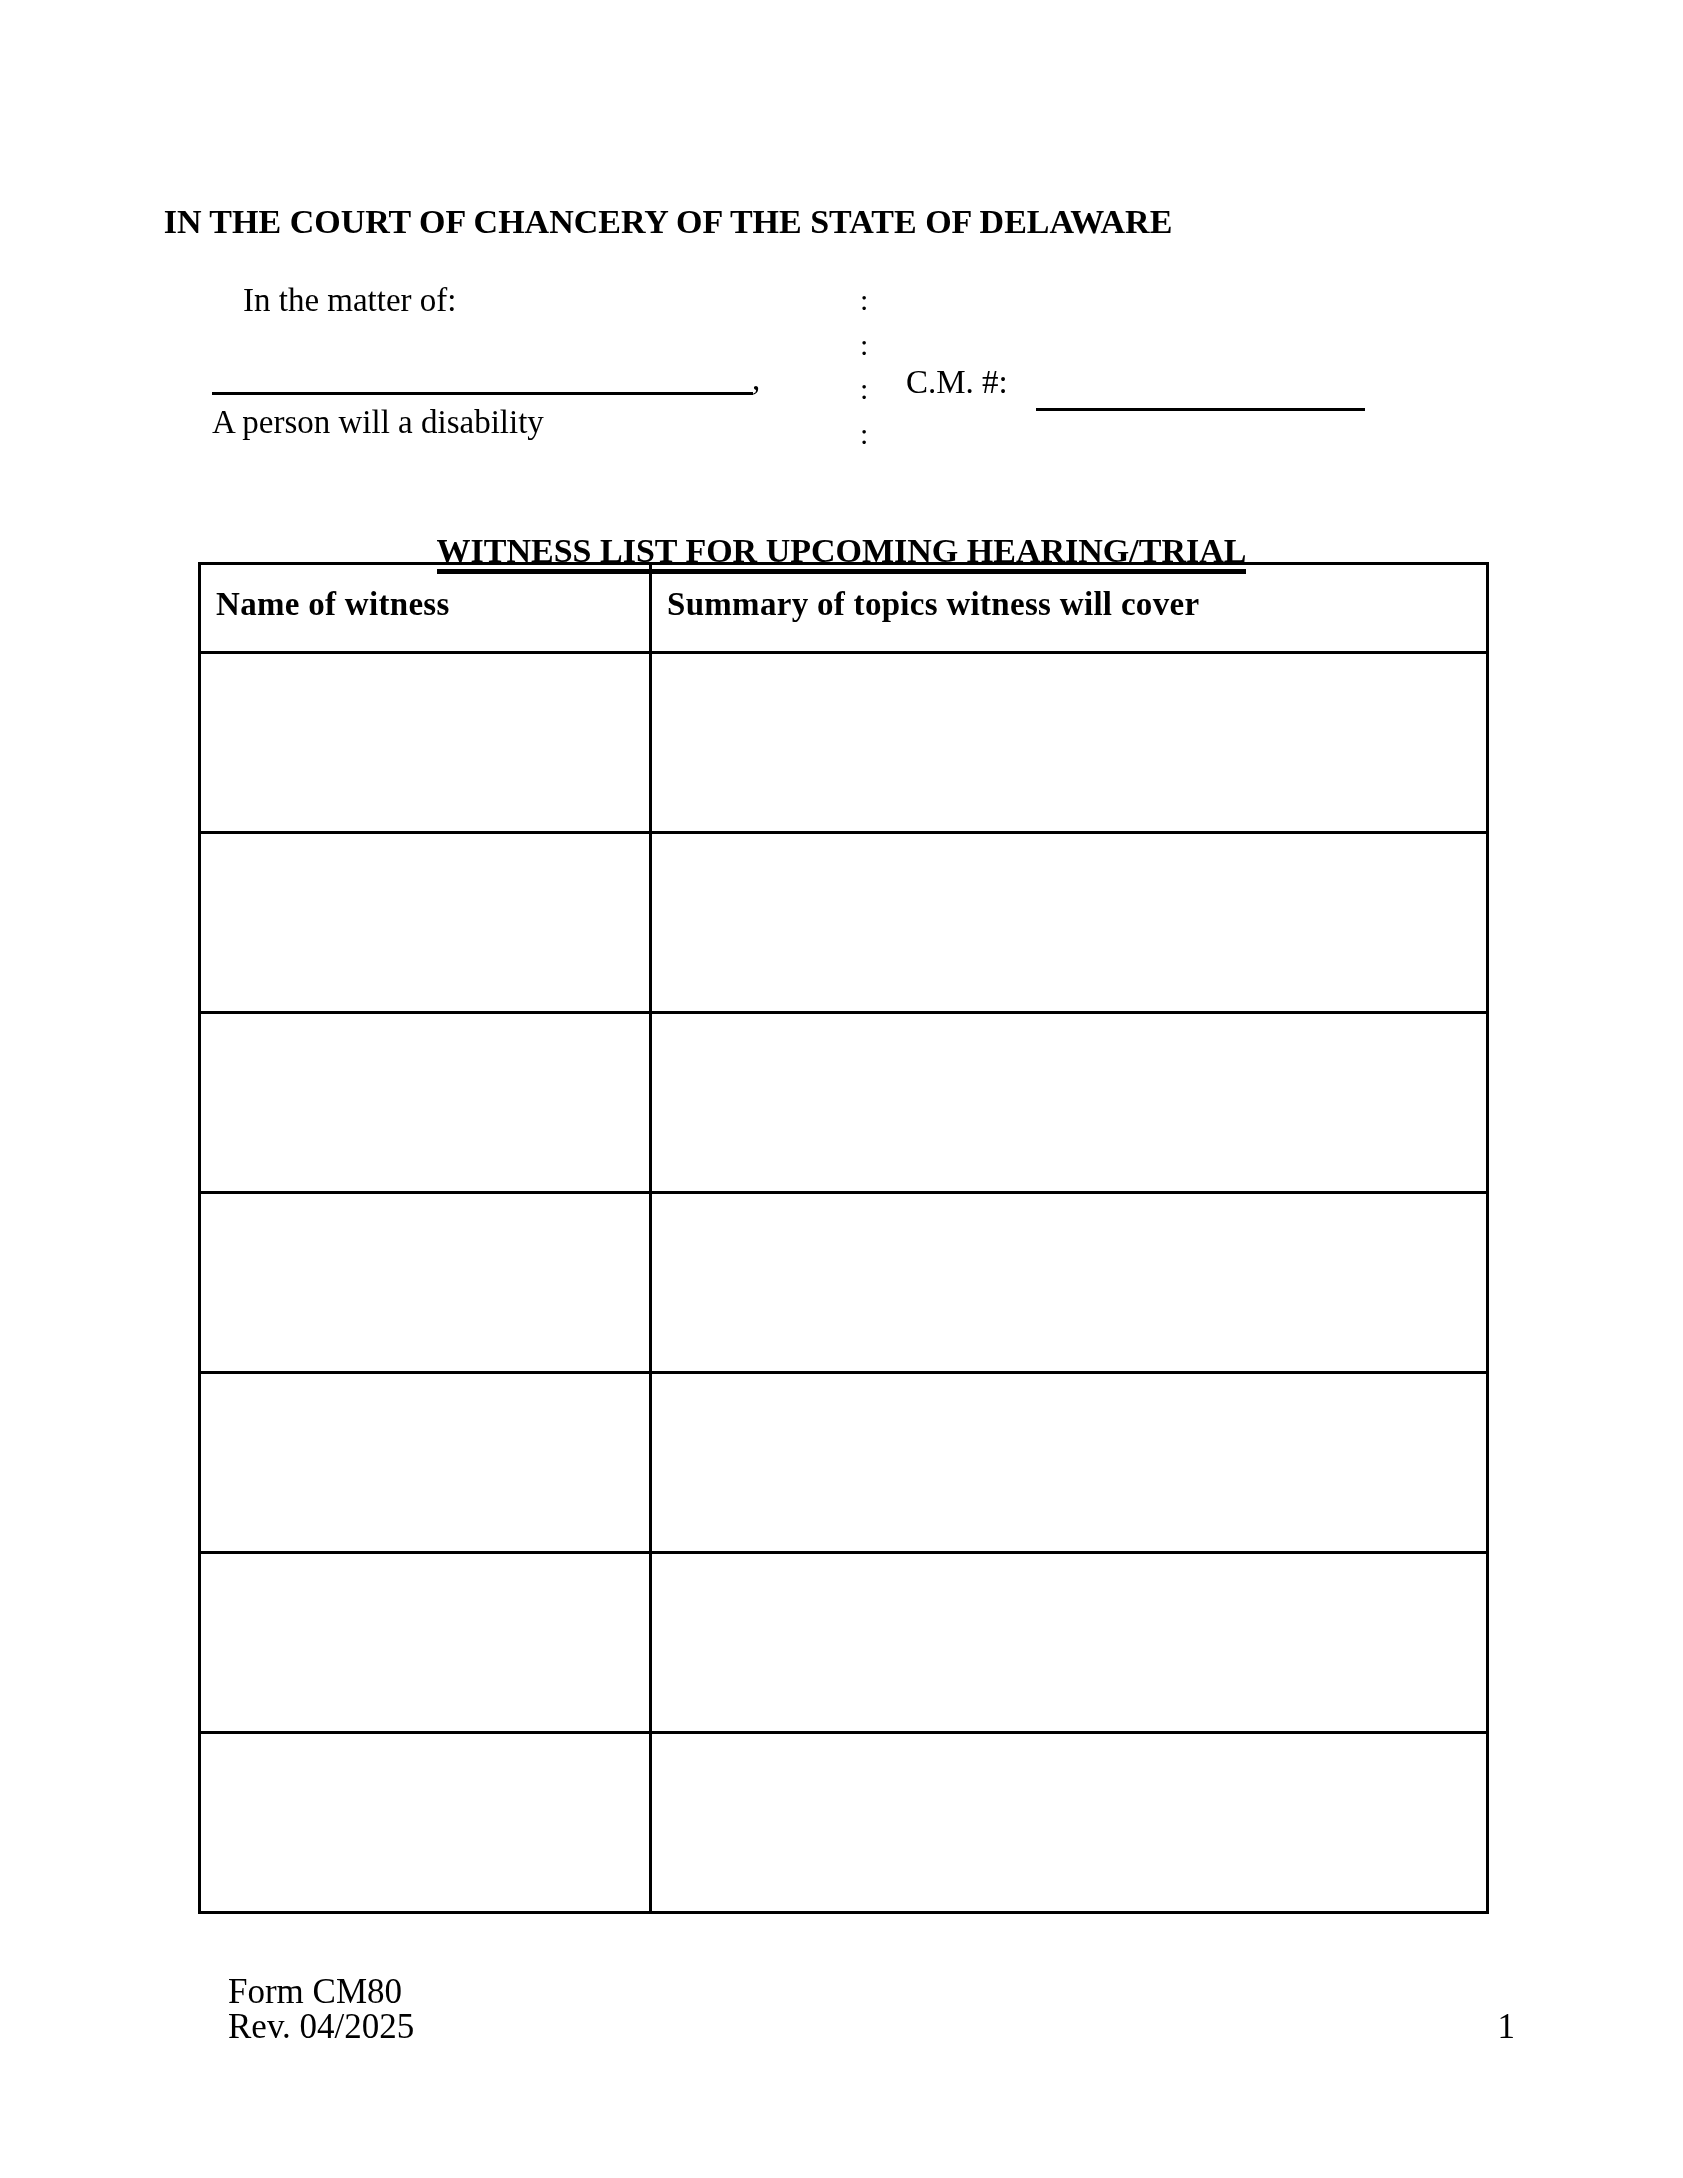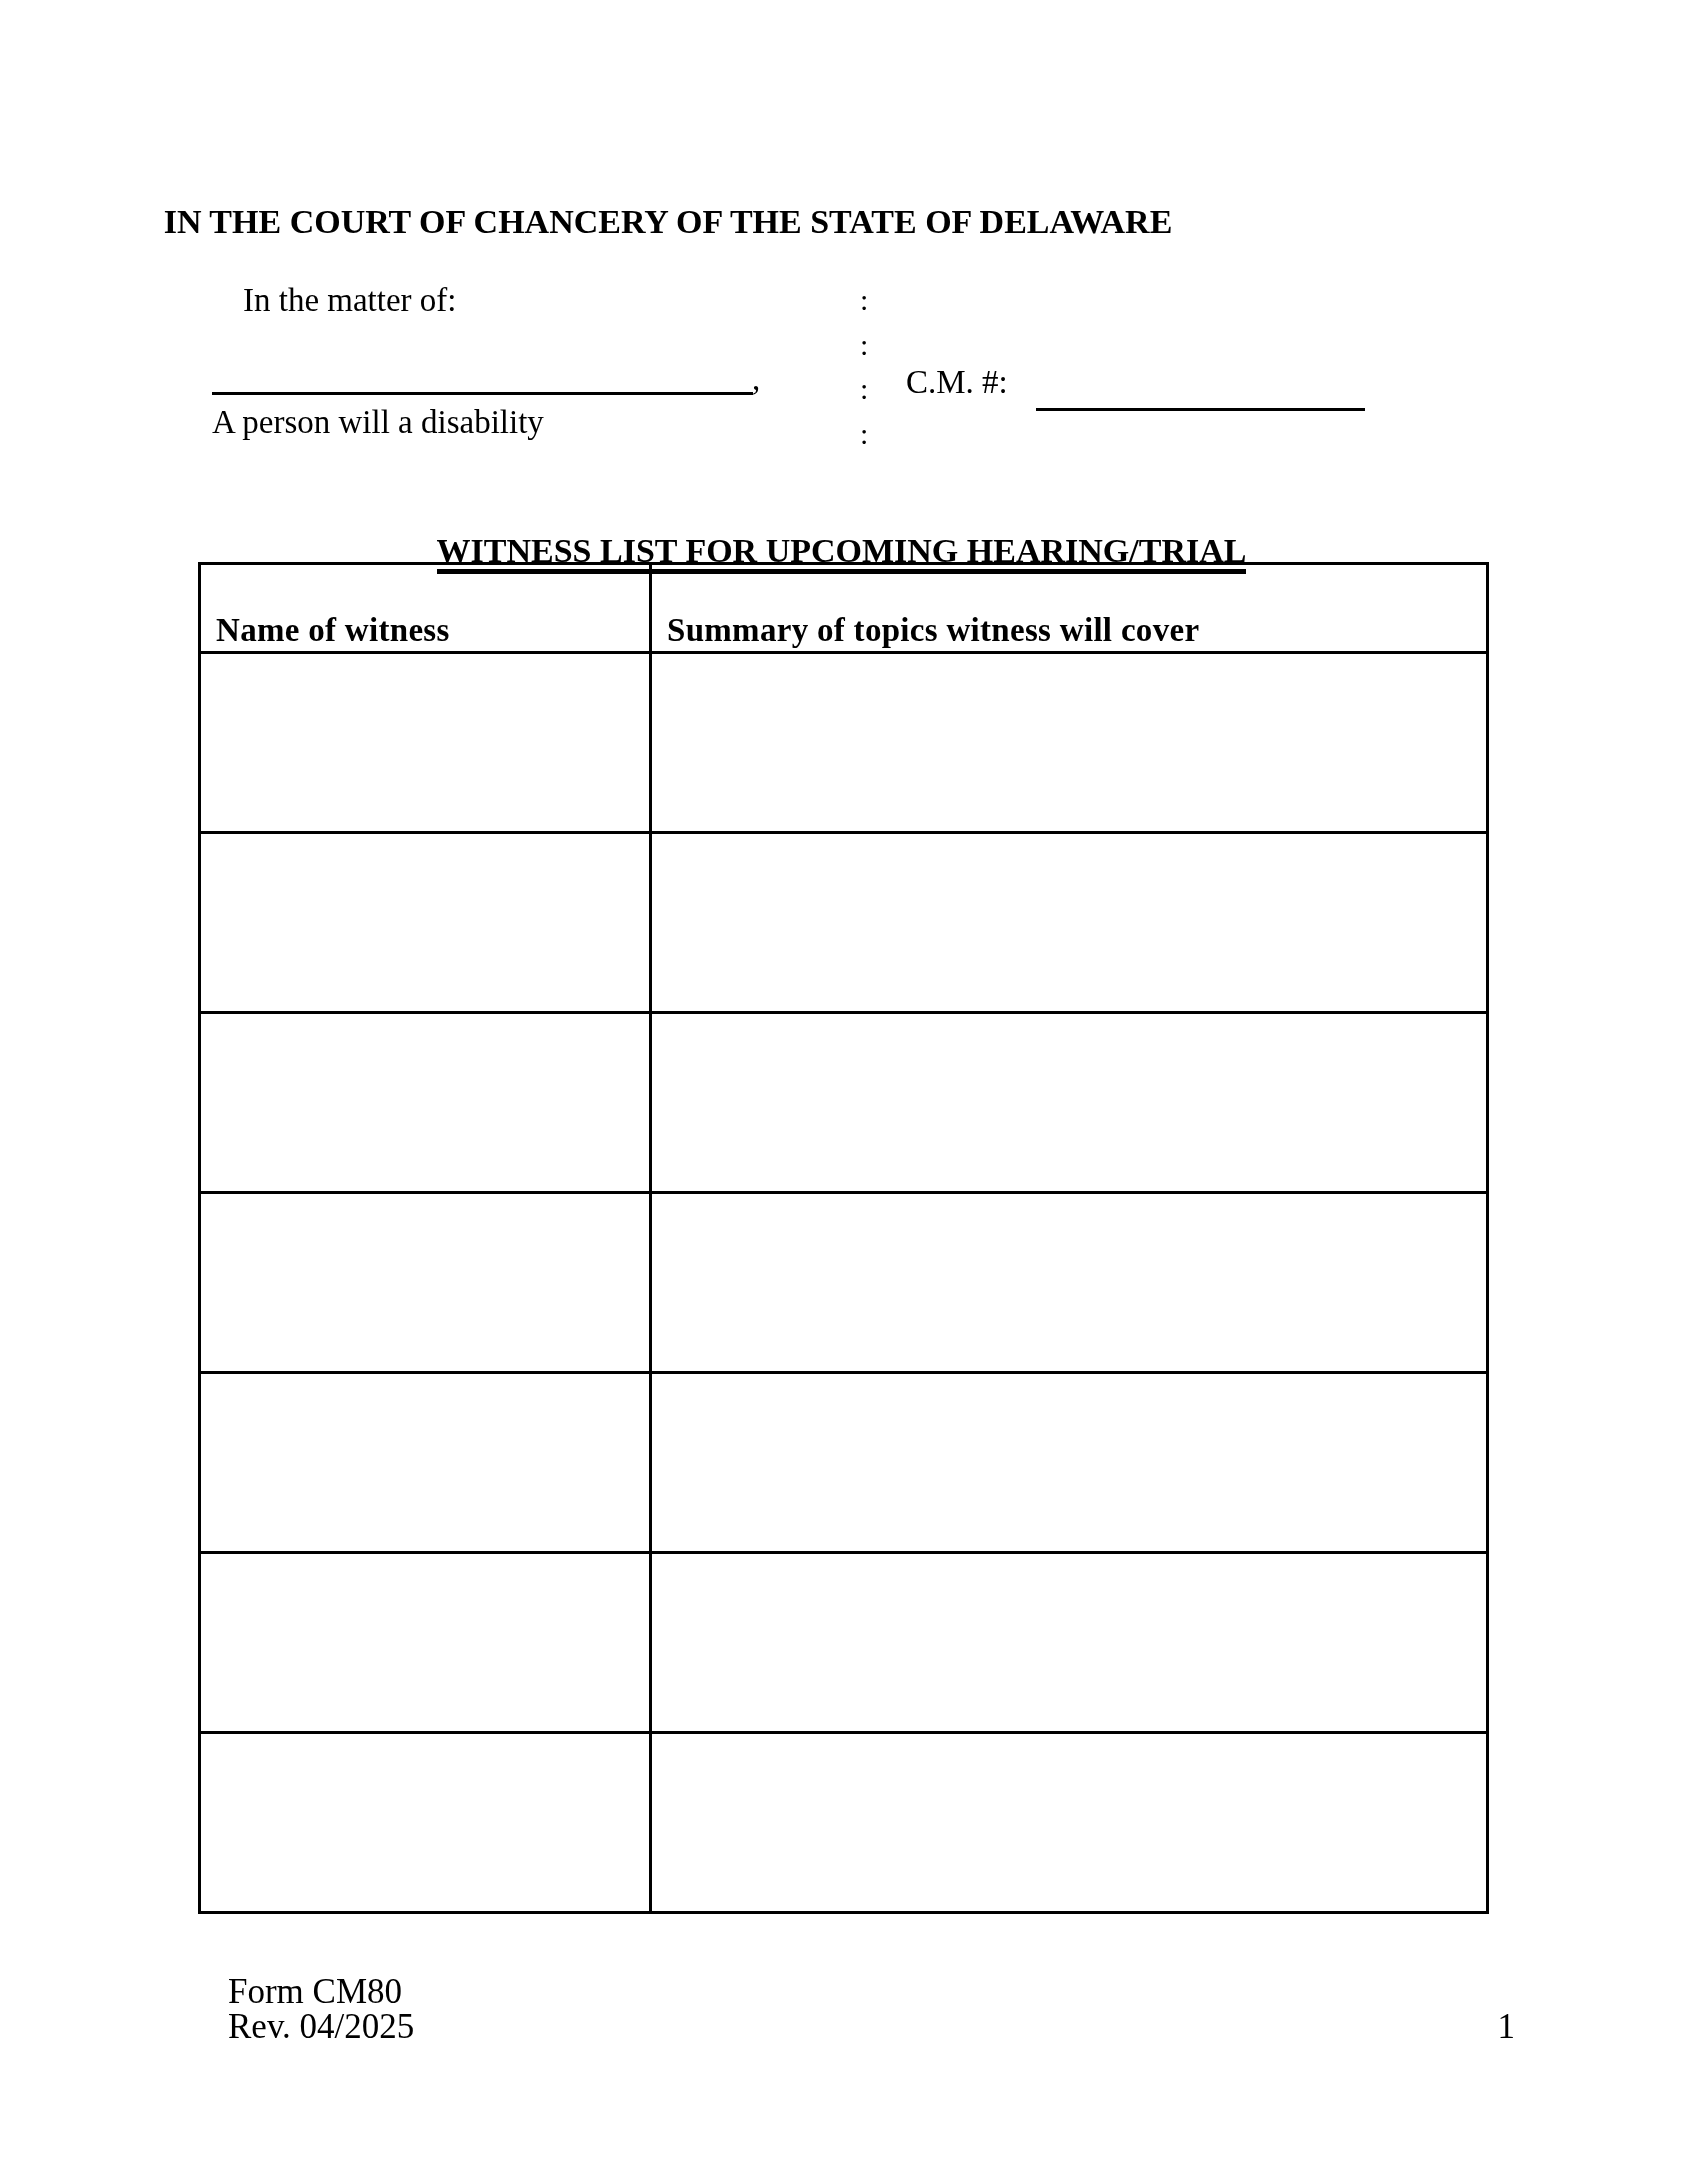--- a/index.html
+++ b/index.html
@@ -83,21 +83,20 @@
       height: 86px;
       text-align: left;
       font-weight: bold;
       font-size: 33px;
       line-height: 38px;
       letter-spacing: 0.3px;
     }
     .witness-table th .cell-text {
       display: block;
       padding: 20px 0 0 15px;
-      margin-top: 26px;
     }
     .witness-table td {
       height: 177px;
     }
     .cell-input {
       display: block;
       width: 100%;
       height: 100%;
       border: none;
       outline: none;

